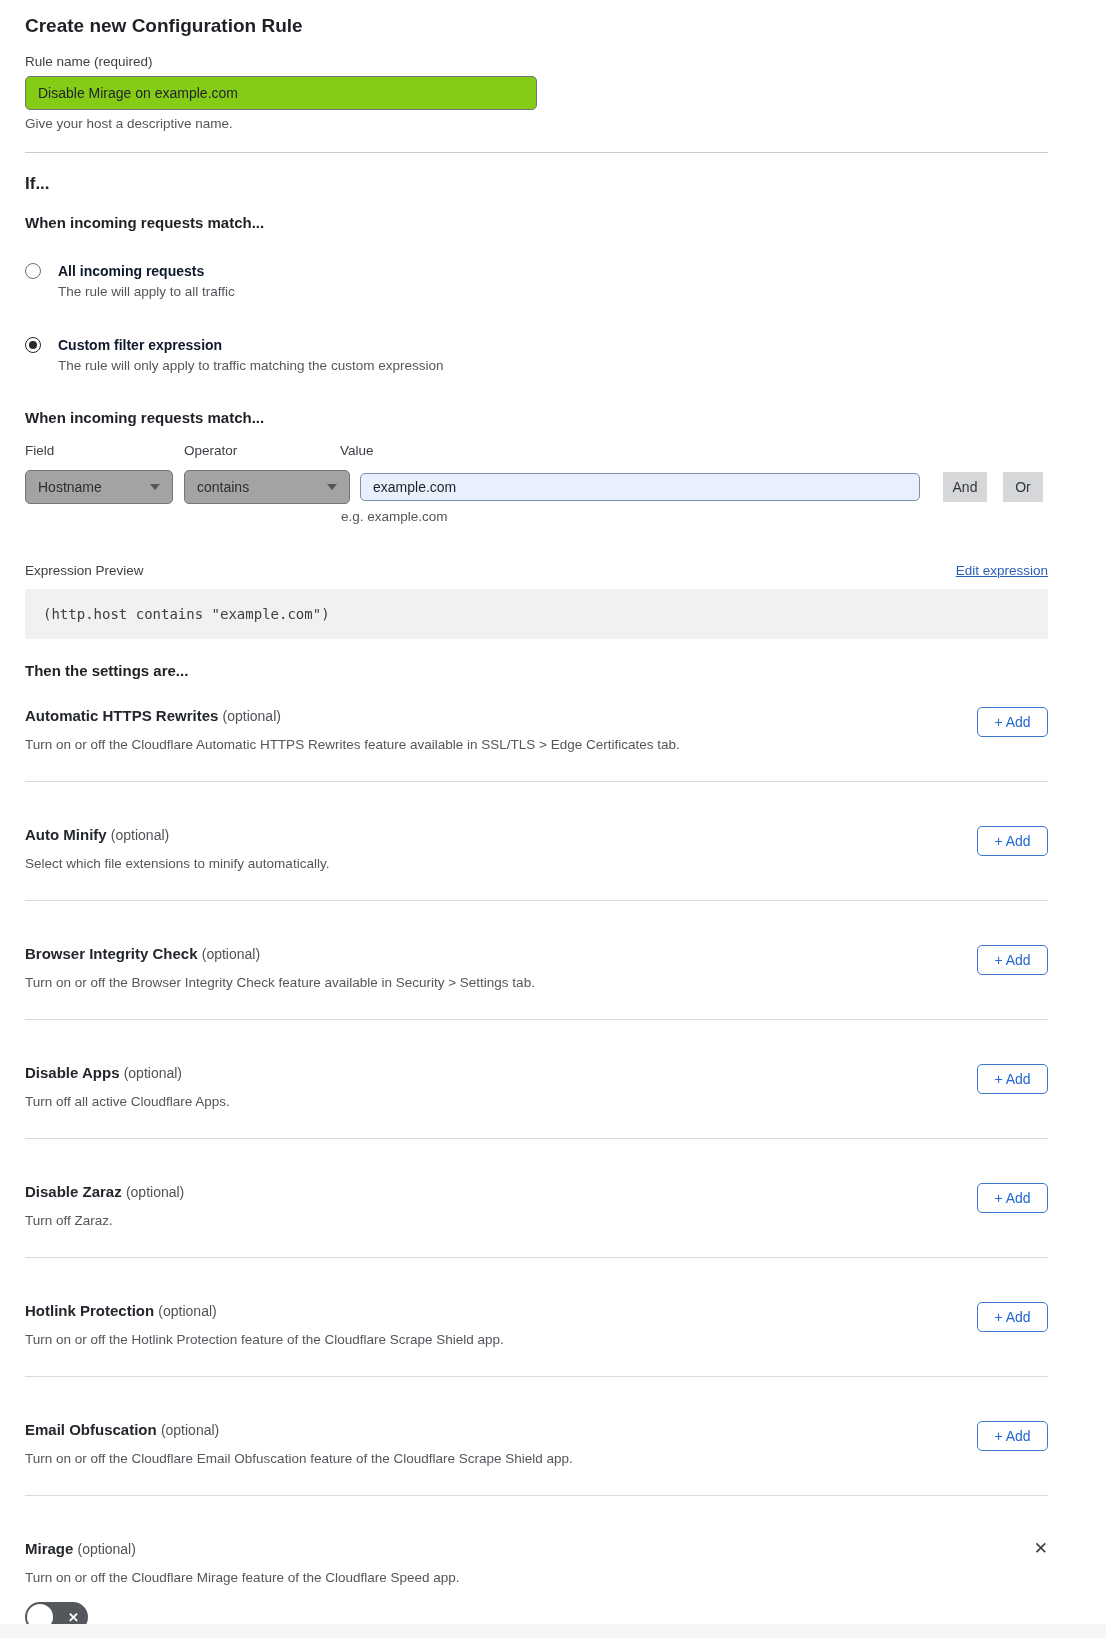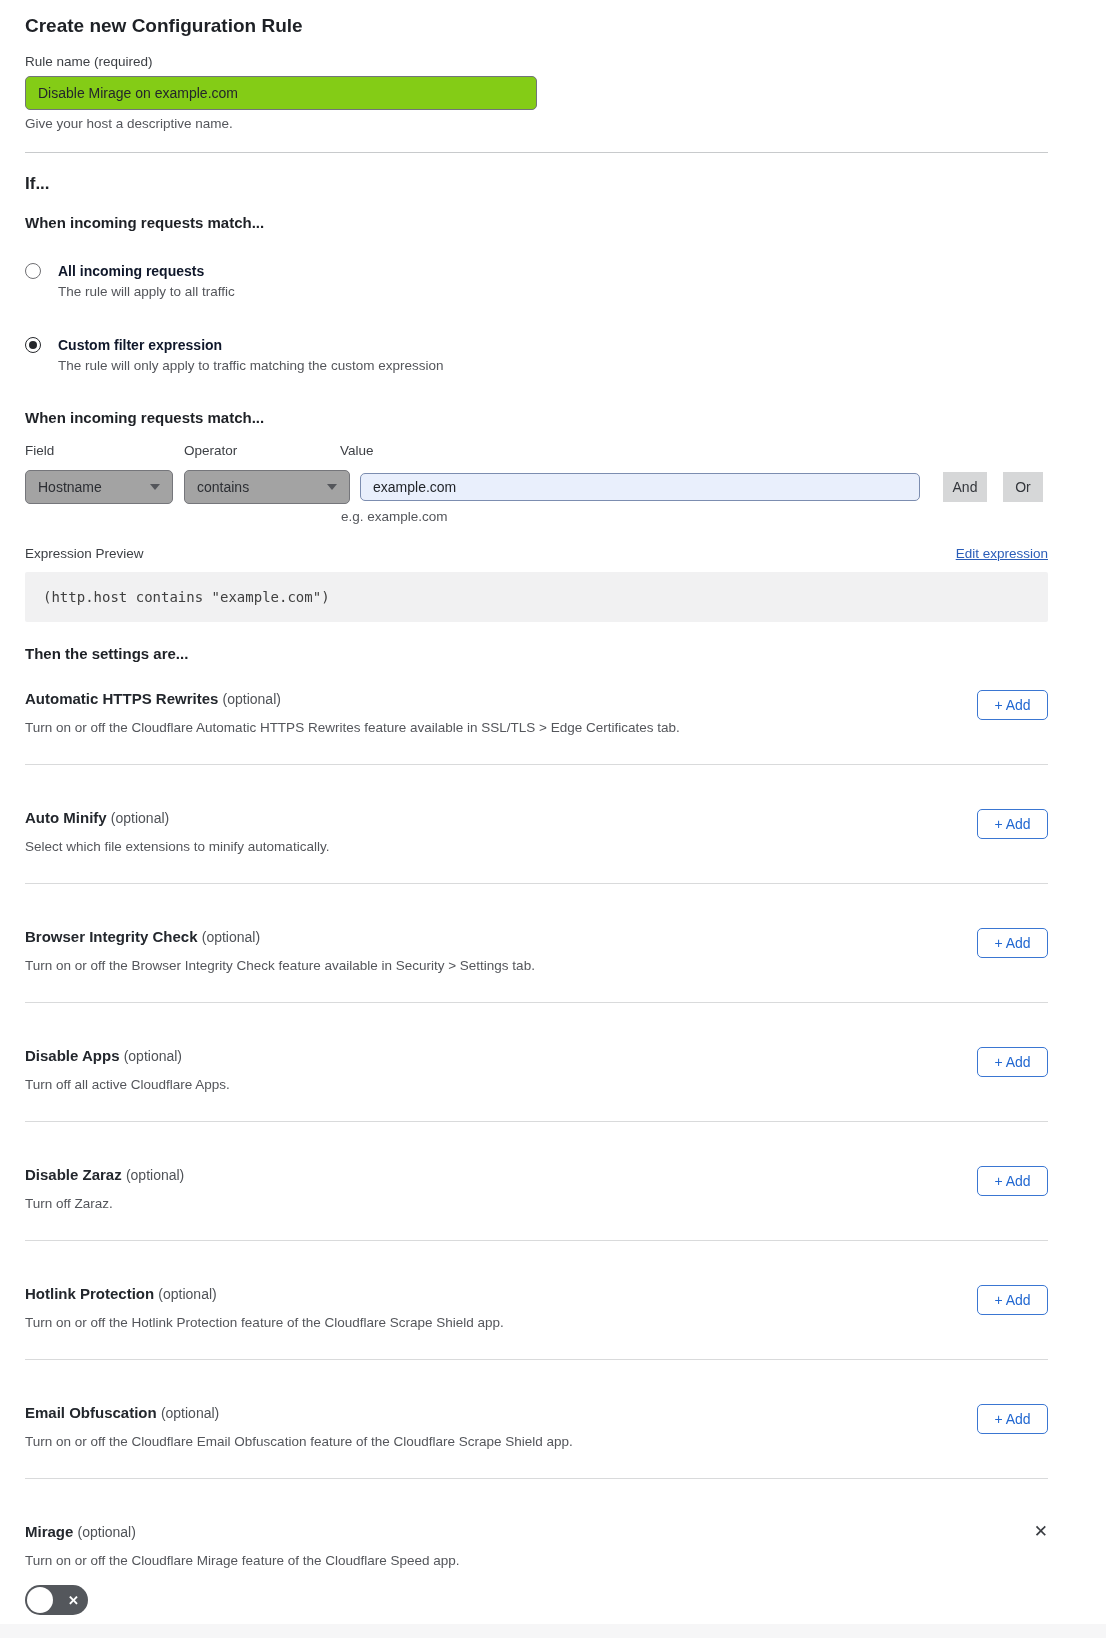--- a/index.html
+++ b/index.html
@@ -44,21 +44,21 @@
   .caret { width:0; height:0; border-left:5px solid transparent; border-right:5px solid transparent;
     border-top:6px solid #54565b; }
   .value-input { width:560px; height:28px; border:1px solid #7c8db0; border-radius:5px; background:#e9effc;
     padding:0 12px; font-size:14px; color:#1f2227; font-family:"Liberation Sans", sans-serif; }
   .btn-gray { height:30px; border:none; border-radius:0; background:#d6d7d8; color:#33363b;
     font-size:14px; font-family:"Liberation Sans", sans-serif; cursor:pointer; }
   .btn-and { width:44px; margin-left:23px; }
   .btn-or { width:40px; margin-left:16px; }
   .eg-helper { margin-left:316px; margin-top:5px; font-size:13.5px; line-height:16px; color:#54565b; }
 
-  .preview-row { margin-top:20px; display:flex; justify-content:space-between; align-items:baseline;gap:16px; }
+  .preview-row { margin-top:37px; display:flex; justify-content:space-between; align-items:baseline;gap:16px; }
   .preview-label { font-size:13.5px; line-height:18px; color:#3c3f44; }
   .edit-link { font-size:13.5px; line-height:18px; color:#2a5db8; text-decoration:underline; cursor:pointer; }
   .code-block { margin-top:9px; height:50px; background:#f1f1f2; border-radius:2px; display:flex; align-items:center;
     padding:0 18px; font-family:"DejaVu Sans Mono", monospace; font-size:14px; color:#404040; }
 
   .h-then { margin-top:22px; font-size:15px; line-height:19px; font-weight:700; color:#1e2126; }
 
   .setting-block { padding-top:44px; }
   .setting-block.first { padding-top:27px; }
   .setting-row { display:flex; justify-content:space-between; align-items:flex-start; }

